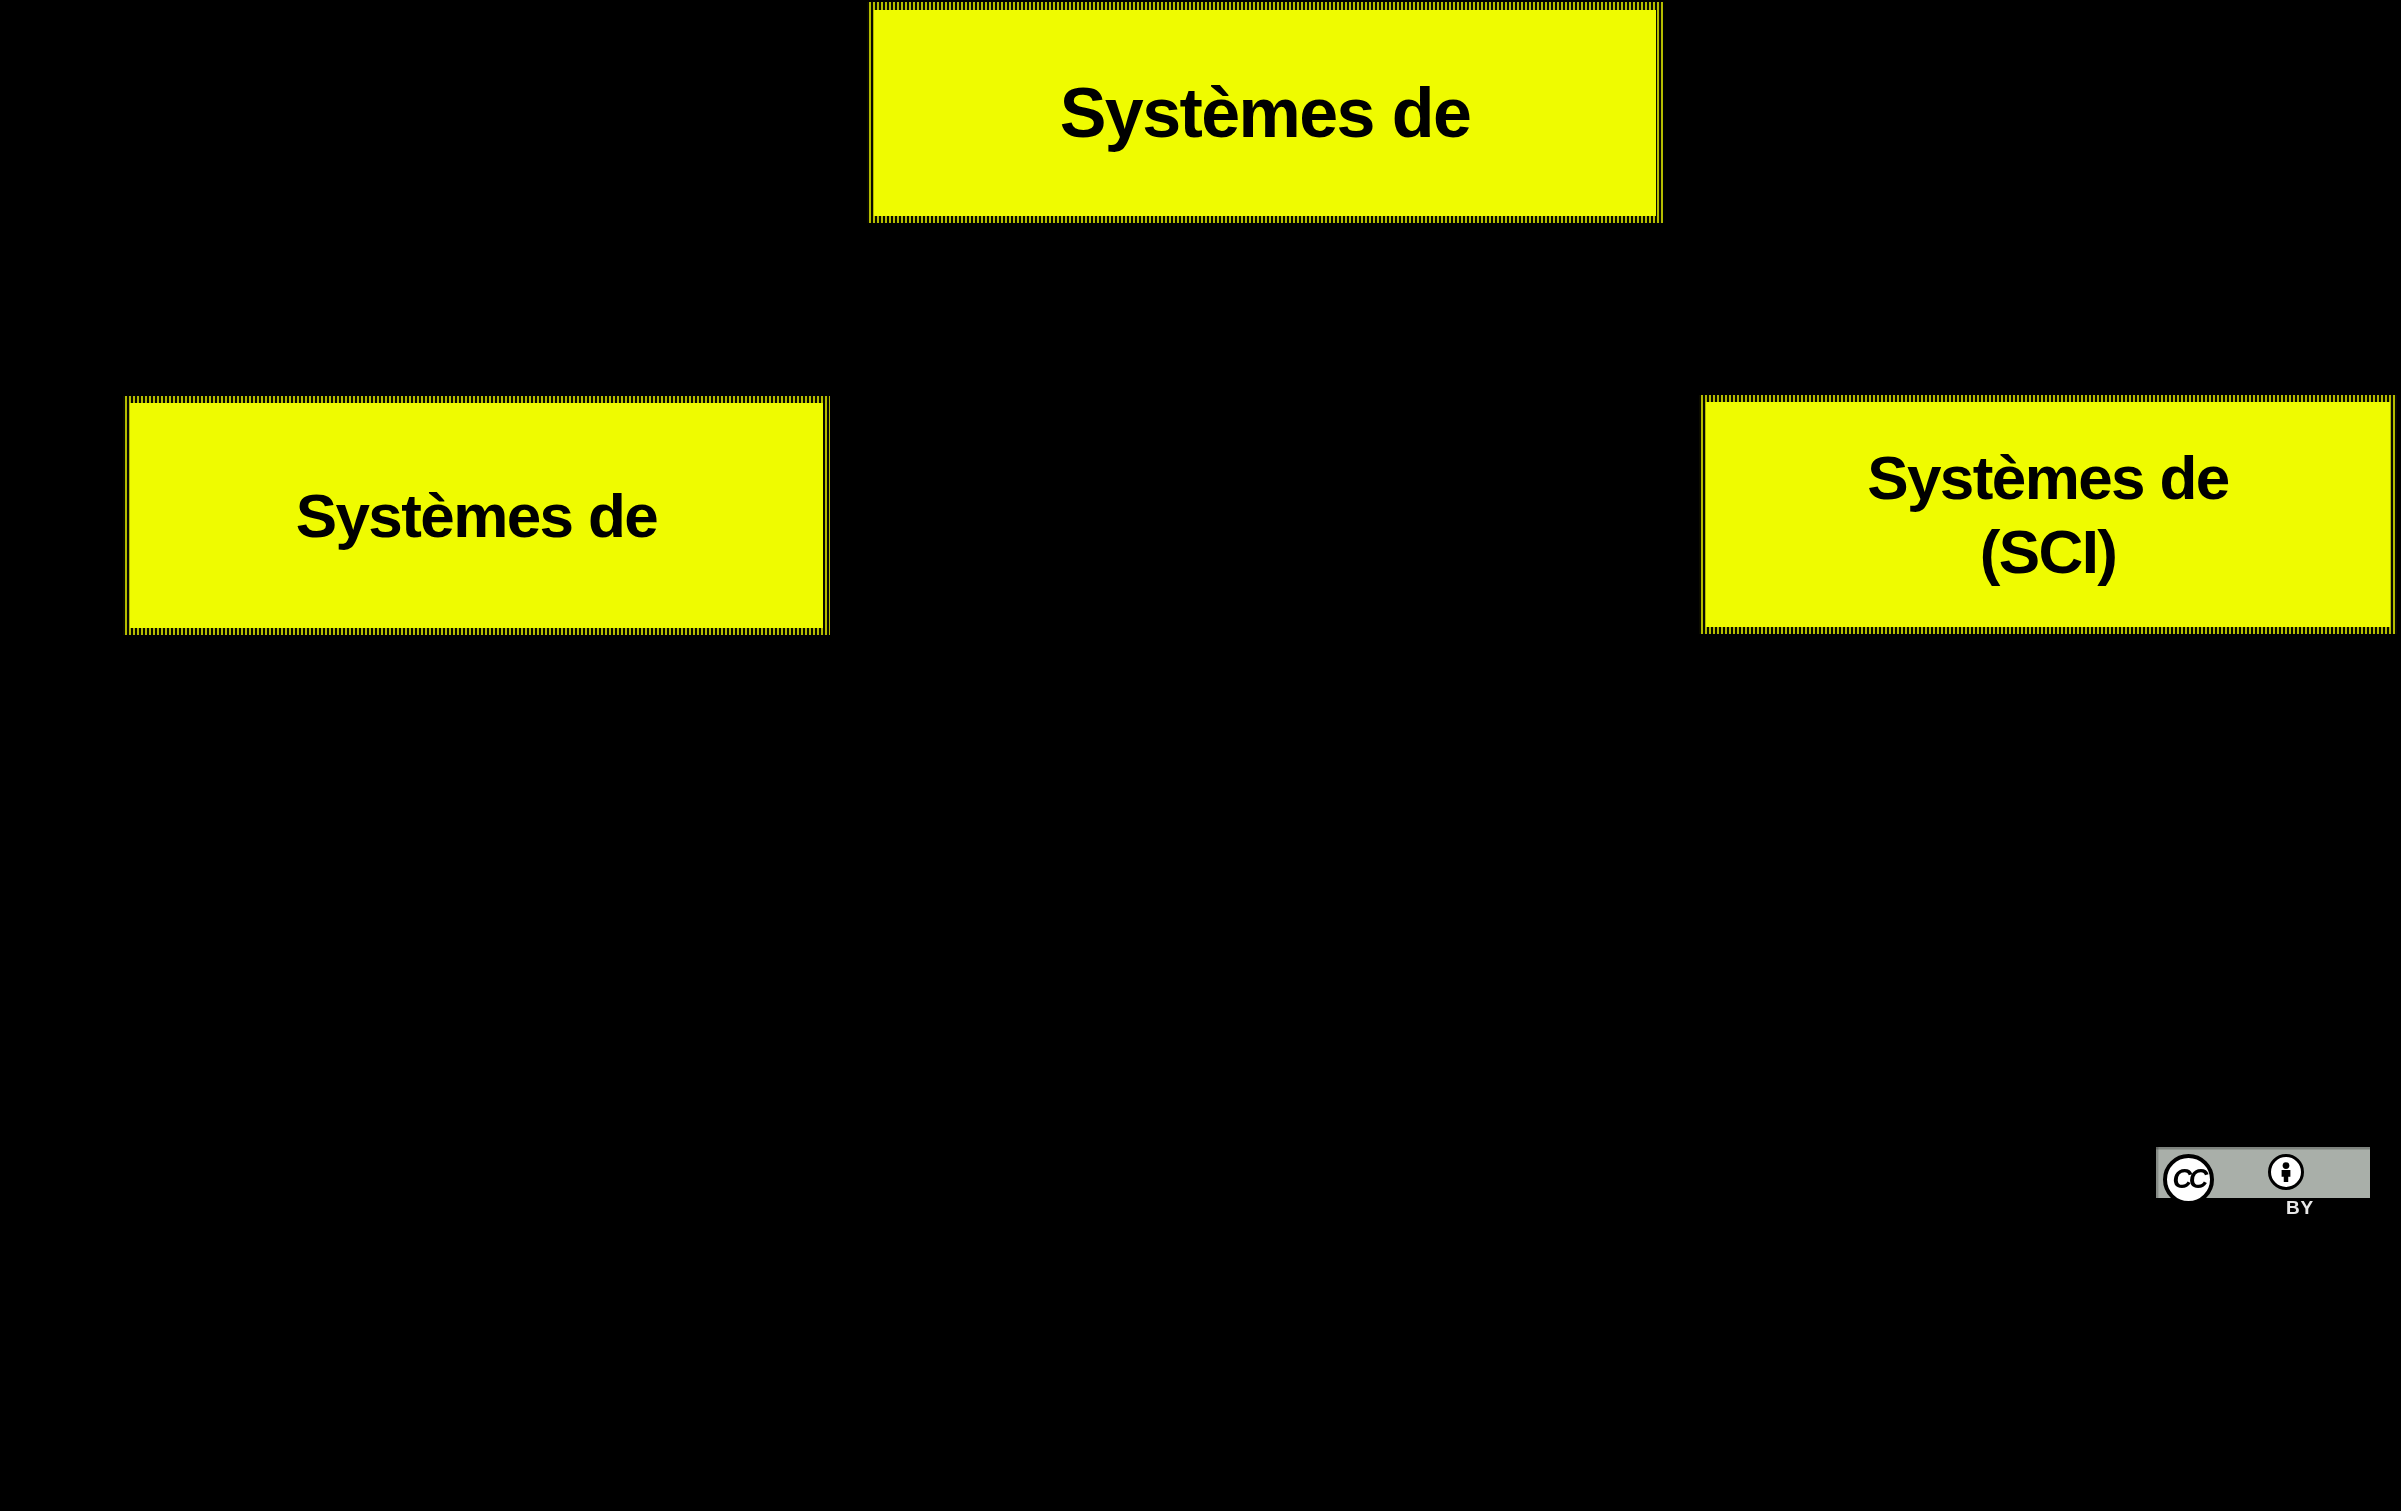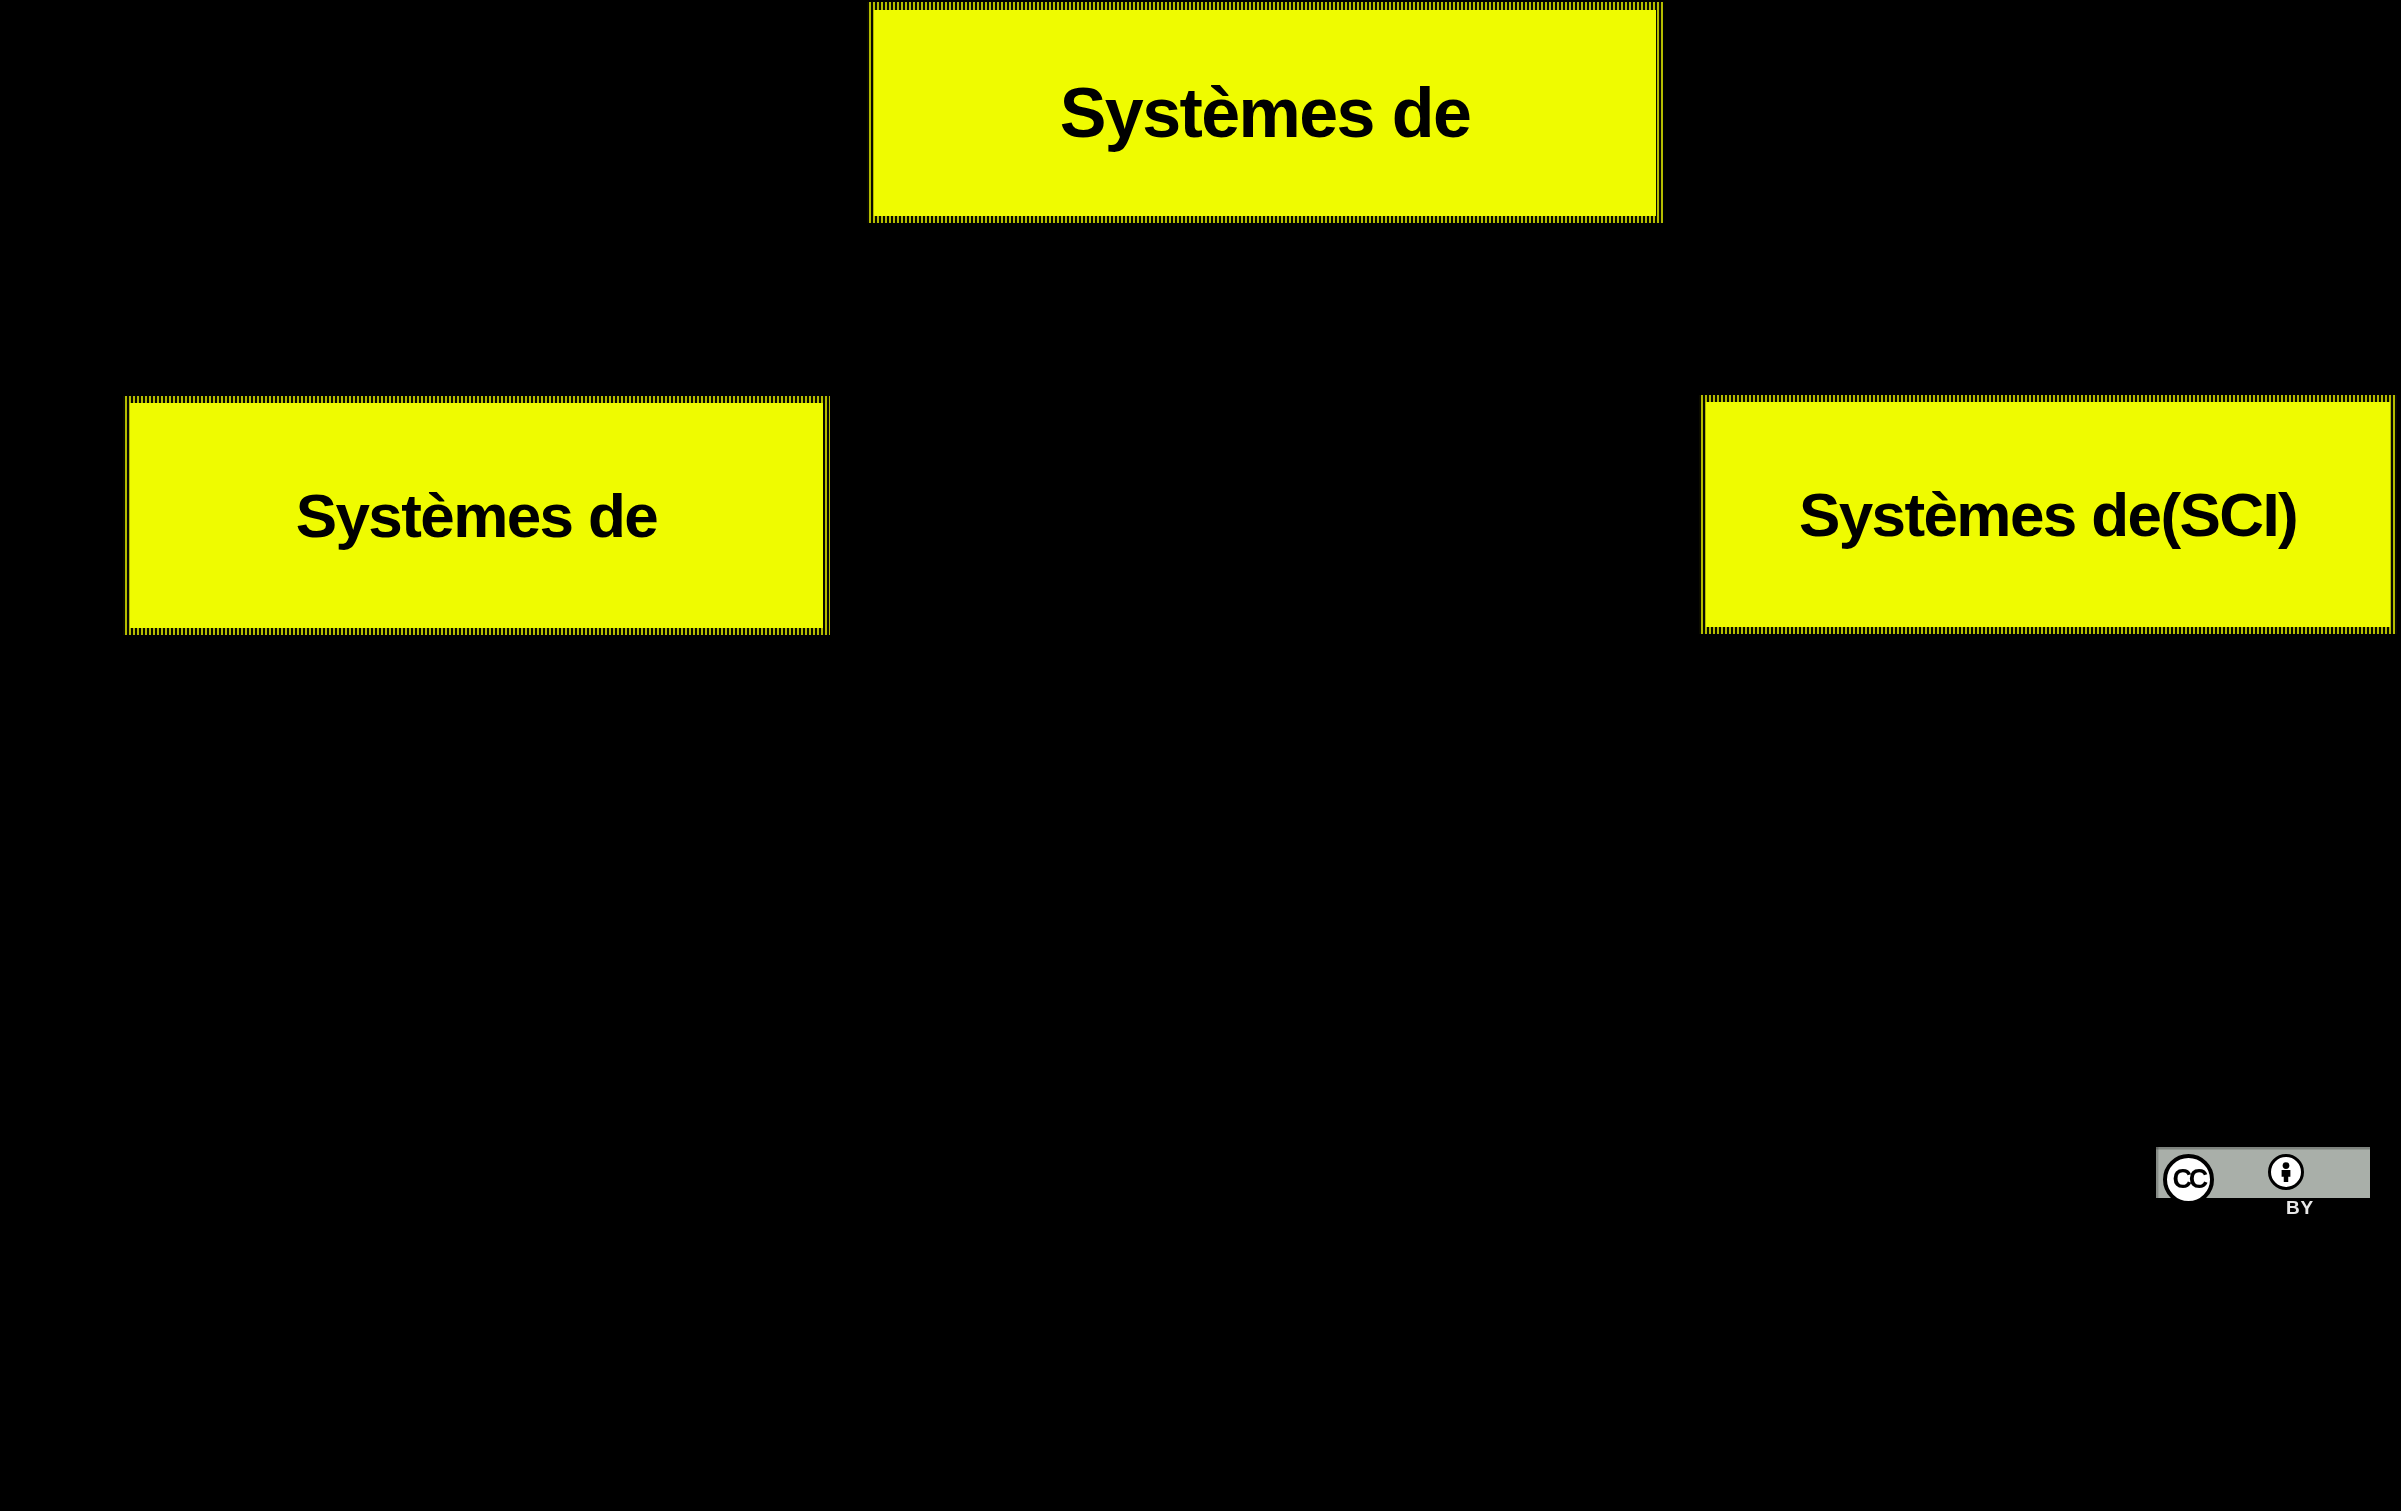--- a/index.html
+++ b/index.html
@@ -21,20 +21,21 @@
     box-sizing: border-box;
     padding: 7.2px;
     
     background: repeating-linear-gradient(90deg, #0a0a00 0 1.6px, #b4bc00 1.6px 4px);
   }
   .node-inner {
     width: 100%;
     height: 100%;
     background: #EFFB00;
     display: flex;
+    flex-direction: column;
     align-items: center;
     justify-content: center;
     text-align: center;
     color: #000000;
     font-weight: bold;
     letter-spacing: -1.6px;
   }
   .node-root { left: 867px; top: 2.4px; width: 796px; height: 221px; }
   .node-root .node-inner { font-size: 70px; line-height: 90px; }
   .node-left { left: 123px; top: 396px; width: 707px; height: 239px; }
@@ -62,20 +63,21 @@
     width: 43px; height: 43px;
     background: #ffffff;
     border: 4.8px solid #000000;
     border-radius: 50%;
     display: flex; align-items: center; justify-content: center;
     font-weight: bold;
     font-size: 27px;
     letter-spacing: -3.2px;
     color: #000000;
     z-index: 2;
+    font-style: italic;
   }
   .by-circle {
     position: absolute;
     left: 112px; top: 7.2px;
     width: 30px; height: 30px;
     background: #ffffff;
     border: 3.2px solid #000000;
     border-radius: 50%;
     display: flex; align-items: center; justify-content: center;
   }

